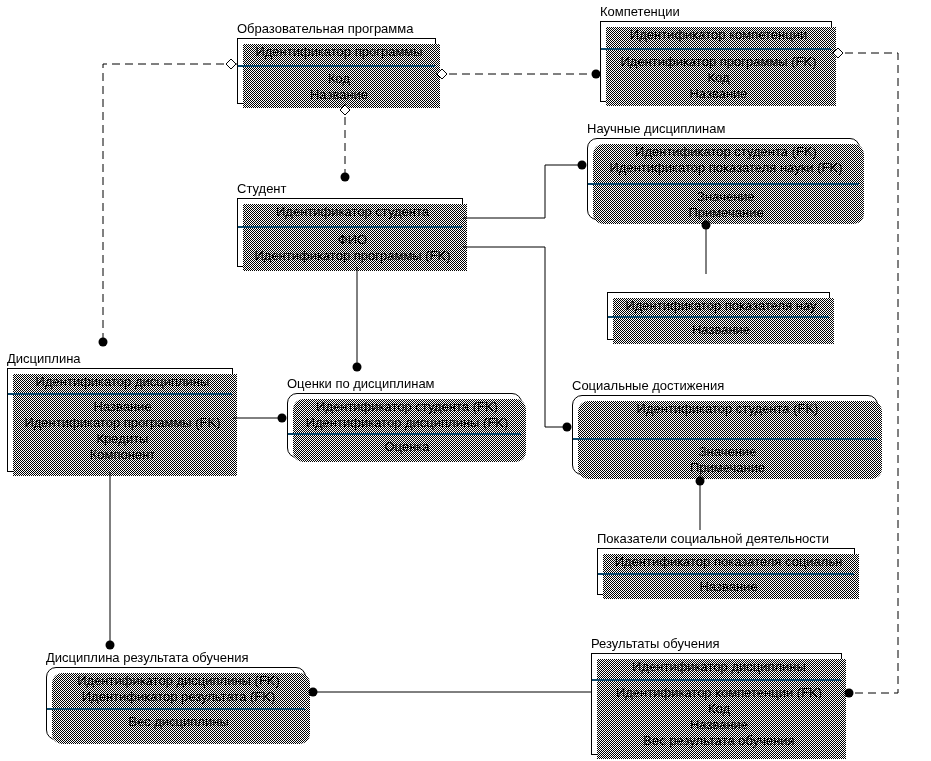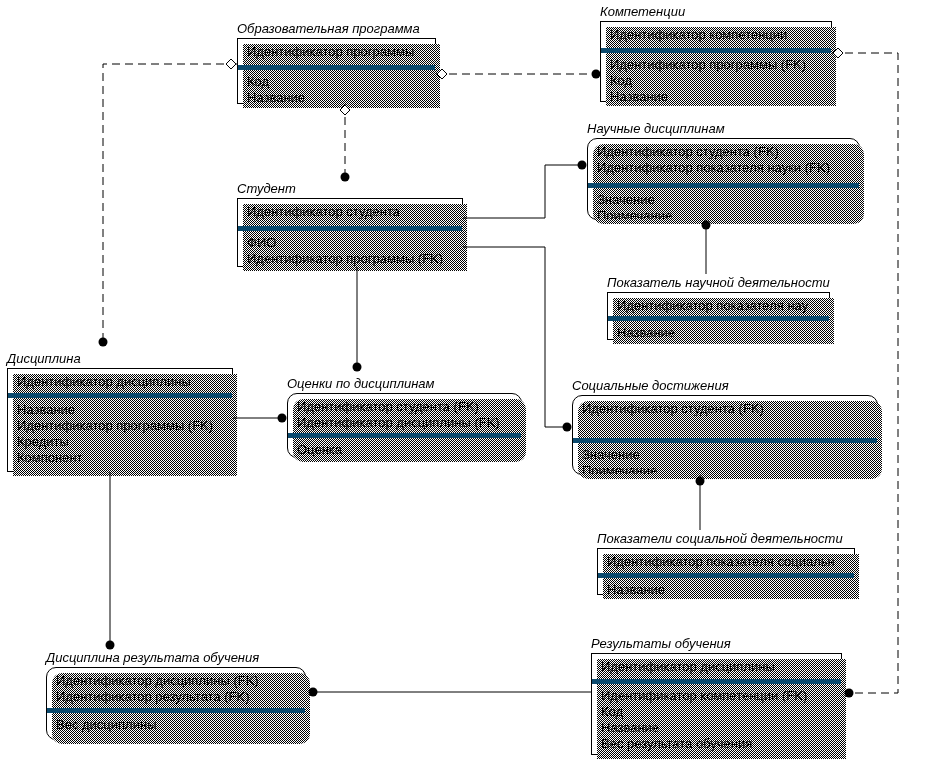--- a/index.html
+++ b/index.html
@@ -4,35 +4,34 @@
 <style>
   html,body{margin:0;padding:0;background:#fff;}
   #canvas{
     position:relative;width:931px;height:761px;background:#ffffff;overflow:hidden;
     font-family:"Liberation Sans", sans-serif;font-size:13px;color:#000;
   }
   .entity{position:absolute;}
   .entity-title{
     position:absolute;bottom:calc(100% + 2px);left:0;white-space:nowrap;
     line-height:14px;
-    font-style:italic;
   }
   .entity-box{
     position:relative;width:100%;height:100%;box-sizing:border-box;
     background:#fff;border:1px solid #000;z-index:1;
-    display:flex;flex-direction:column;
+    display:flex;flex-direction:column;text-align:center;
   }
   .entity-box::before{ 
     content:"";position:absolute;left:5px;top:5px;width:100%;height:100%;z-index:-1;
     background:conic-gradient(#000 25%,#fff 0 50%,#000 0 75%,#fff 0);
     background-size:2px 2px;border-radius:inherit;
   }
   .entity-box.rounded{border-radius:10px;}
   .pk-section{box-sizing:border-box;padding:5px 4px 0 9px;overflow:hidden;}
-  .attr-section{flex:1;border-top:5px solid #0c4a6e;box-sizing:border-box;padding:4px 4px 0 9px;overflow:hidden;}
+  .attr-section{flex:1;border-top:2px solid #0c4a6e;box-sizing:border-box;padding:4px 4px 0 9px;overflow:hidden;}
   .attr-row{line-height:16px;white-space:nowrap;overflow:hidden;}
   #rel-layer{position:absolute;left:0;top:0;width:931px;height:761px;z-index:5;pointer-events:none;}
   #rel-layer path.rel{fill:none;stroke:#000;stroke-width:1;pointer-events:stroke;}
   #rel-layer path.dashed{stroke-dasharray:8 5;}
   #rel-layer circle{fill:#000;stroke:none;}
   #rel-layer path.diamond{fill:#fff;stroke:#000;stroke-width:1;}
 </style>
 </head>
 <body>
 
@@ -121,21 +120,20 @@
           <div class="attr-row">Идентификатор студента</div>
         </div>
       <div class="attr-section">
           <div class="attr-row">ФИО</div>
           <div class="attr-row">Идентификатор программы (FK)</div>
         </div>
     </div>
   </div>
 
   <div class="entity" style="left:607px;top:292px;width:223px;height:48px;">
-    <div class="entity-title">Показатель научной деятельности</div>
     <div class="entity-box squared">
       <div class="pk-section" style="height:23px;">
           <div class="attr-row">Идентификатор показателя нау</div>
         </div>
       <div class="attr-section">
           <div class="attr-row">Название</div>
         </div>
     </div>
   </div>
 

